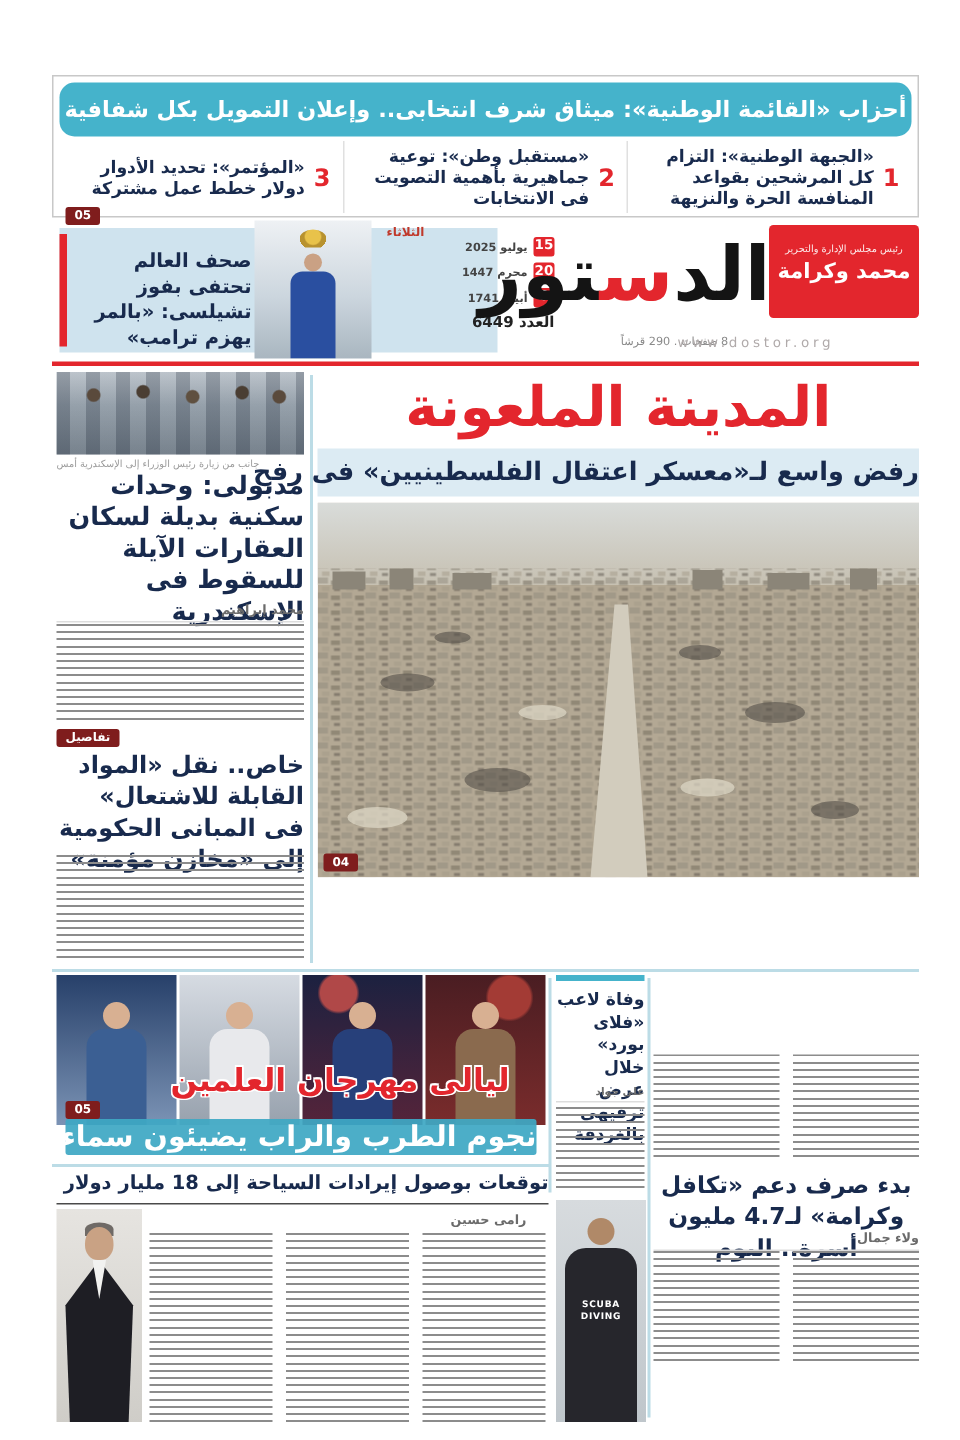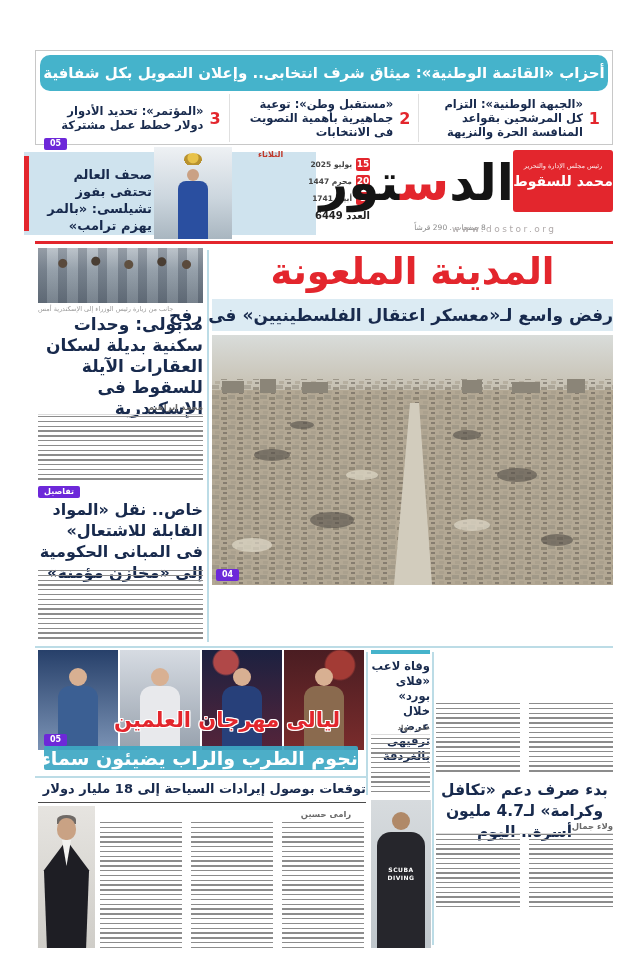--- a/index.html
+++ b/index.html
@@ -8,24 +8,24 @@
   .abs{position:absolute;}
   .nowrap{white-space:nowrap;}
   
   .banner-box{left:35px;top:50px;width:578px;height:95px;border:1px solid #c8c8c8;background:#fff;box-sizing:border-box;padding:4px;}
   .banner-head{background:#45b3cb;color:#fff;font-weight:bold;font-size:15px;text-align:center;height:36px;line-height:36px;overflow:hidden;border-radius:10px;}
   .banner-items{display:flex;height:48px;margin-top:3px;}
   .banner-item{flex:1;display:flex;align-items:center;gap:6px;padding:0 8px;border-left:1px solid #e0e0e0;}
   .banner-item:last-child{border-left:none;}
   .banner-num{color:#e3262d;font-weight:bold;font-size:16px;flex:0 0 auto;}
   .banner-txt{color:#182a4d;font-weight:bold;font-size:11.5px;line-height:14px;text-align:right;}
-  .tag-pill{background:#6d28d9;color:#fff;font-size:8px;font-weight:bold;padding:1px 6px;border-radius:2px;line-height:10px;}
+  .tag-pill{background:#7f1d1d;color:#fff;font-size:8px;font-weight:bold;padding:1px 6px;border-radius:2px;line-height:10px;}
   .banner-tag{left:8px;bottom:-6px;}
   
-  .chelsea-box{left:24px;top:152px;width:292px;height:83px;background:#cfe3ee;}
+  .chelsea-box{left:40px;top:152px;width:292px;height:83px;background:#cfe3ee;}
   .chelsea-box::before{content:"";position:absolute;left:0;top:4px;bottom:4px;width:5px;background:#e3262d;}
   .chelsea-txt{position:absolute;left:10px;top:14px;width:118px;text-align:right;font-weight:bold;font-size:13px;line-height:17px;color:#182a4d;}
   .player-photo{position:absolute;left:130px;top:-5px;width:78px;height:92px;
      background:linear-gradient(180deg,#eef1f4 0%,#ccd6de 55%,#a9b6c0 100%);overflow:hidden;}
   .player-photo .trophy{position:absolute;left:30px;top:6px;width:18px;height:12px;background:radial-gradient(circle at 50% 40%,#e8c24a 0 5px,#b8922f 6px 9px,transparent 9px);border-radius:50% 50% 20% 20%;}
   .player-photo .head{position:absolute;left:33px;top:22px;width:12px;height:12px;border-radius:50%;background:#caa184;}
   .player-photo .body{position:absolute;left:24px;top:34px;width:30px;height:58px;border-radius:8px 8px 0 0;background:#2a4fa0;}
   .day-label{left:258px;top:150px;width:46px;font-size:8px;font-weight:bold;color:#c0392b;text-align:left;}
   .date-block{left:310px;top:158px;width:60px;}
   .date-row{display:flex;align-items:center;gap:4px;margin-bottom:4px;direction:rtl;}
@@ -179,21 +179,21 @@
     <div class="date-row">
       <span class="date-num">8</span>
       <span class="date-label">أبيب 1741</span>
     </div>
     <div class="issue">العدد 6449</div>
   </div>
   <div class="abs logo"><span>الد</span><span class="red">س</span><span>تور</span></div>
   <div class="abs edition">8 صفحات . 290 قرشاً</div>
   <div class="abs chairman-box">
     <div class="chairman-title">رئيس مجلس الإدارة والتحرير</div>
-    <div class="chairman-name">محمد للسقوط</div>
+    <div class="chairman-name">محمد وكرامة</div>
   </div>
   <div class="abs website">www.dostor.org</div>
   <div class="abs red-rule"></div>
 
   <div class="abs crowd-photo"></div>
   <div class="abs photo-cap cap1">جانب من زيارة رئيس الوزراء إلى الإسكندرية أمس</div>
   <div class="abs lhead lhead1">مدبولى: وحدات سكنية بديلة لسكان العقارات الآيلة للسقوط فى الإسكندرية</div>
   <div class="abs byline byline1">محمد إبراهيم</div>
   <div class="abs tx body1"></div>
   <span class="abs tag-pill tag2">تفاصيل</span>

